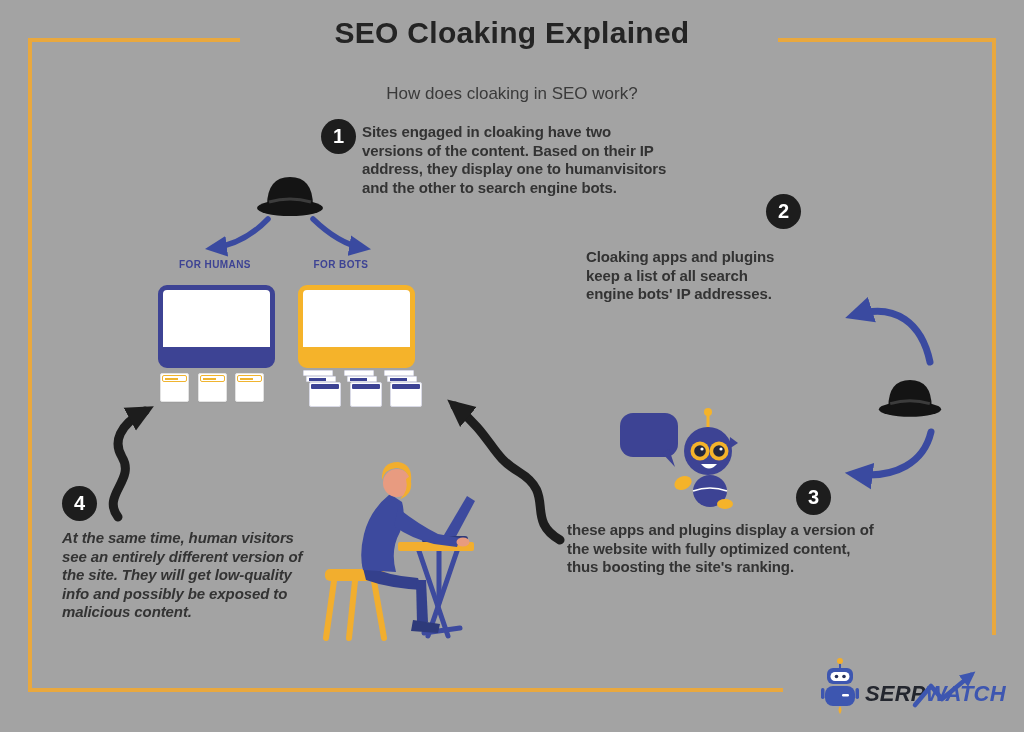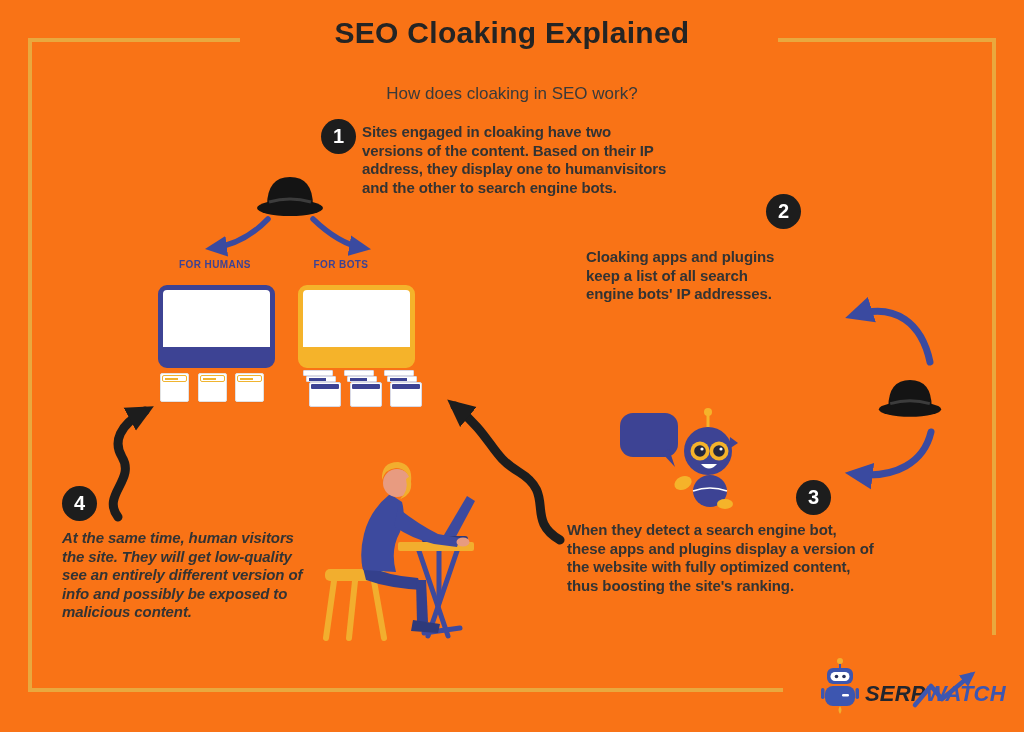--- a/index.html
+++ b/index.html
@@ -1,18 +1,18 @@
 <!DOCTYPE html>
 <html><head>
 <meta charset="utf-8">
 <style>
   * { margin:0; padding:0; box-sizing:border-box; }
   html,body { background:#ffffff; }
   body { font-family:"Liberation Sans", sans-serif; }
-  .canvas { position:relative; width:1024px; height:732px; background:#f97316; overflow:hidden; }
+  .canvas { position:relative; width:1024px; height:732px; background:#a3a3a3; overflow:hidden; }
 
   
   .seg { position:absolute; background:#E9A83E; }
 
   .title { position:absolute; top:16px; left:0; width:100%; text-align:center;
            font-size:30px; font-weight:700; color:#242424; letter-spacing:.3px; }
   .subtitle { position:absolute; top:84px; left:0; width:100%; text-align:center;
               font-size:17px; font-weight:400; color:#3a3a3a; }
 
   .num-circle { position:absolute; width:35px; height:35px; border-radius:50%;
@@ -83,30 +83,29 @@
   </div>
 
   <div class="step-text" style="left:586px; top:248px; width:235px;">
     <div>Cloaking apps and plugins</div>
     <div>keep a list of all search</div>
     <div>engine bots' IP addresses.</div>
   </div>
 
 
   <div class="step-text" style="left:567px; top:521px; width:365px;">
-    <div>When they detect a search engine bot,</div>
     <div>these apps and plugins display a version of</div>
     <div>the website with fully optimized content,</div>
     <div>thus boosting the site's ranking.</div>
   </div>
 
   <div class="step-text" style="left:62px; top:529px; width:285px;font-style:italic;">
     <div>At the same time, human visitors</div>
+    <div>see an entirely different version of</div>
     <div>the site. They will get low-quality</div>
-    <div>see an entirely different version of</div>
     <div>info and possibly be exposed to</div>
     <div>malicious content.</div>
   </div>
 
   <svg class="abs" style="left:255px; top:172px; width:70px; height:46px;" viewBox="0 0 70 46">
     <path d="M12 34 Q12 5 35 5 Q58 5 58 34 Z" fill="#141414"></path>
     <ellipse cx="35" cy="36" rx="33" ry="8" fill="#141414"></ellipse>
     <path d="M14 30 Q35 24 56 30" stroke="#3c3c3c" stroke-width="3" fill="none"></path>
   </svg>
 

